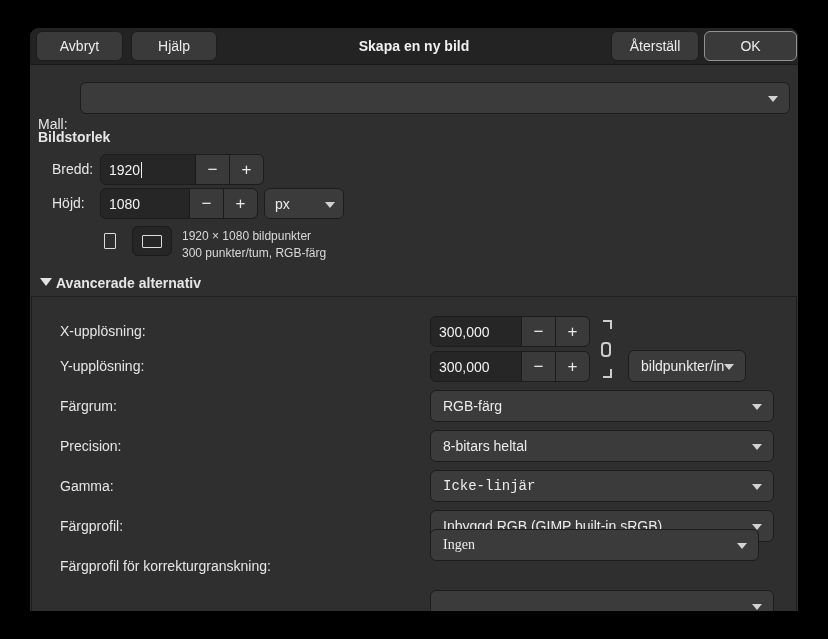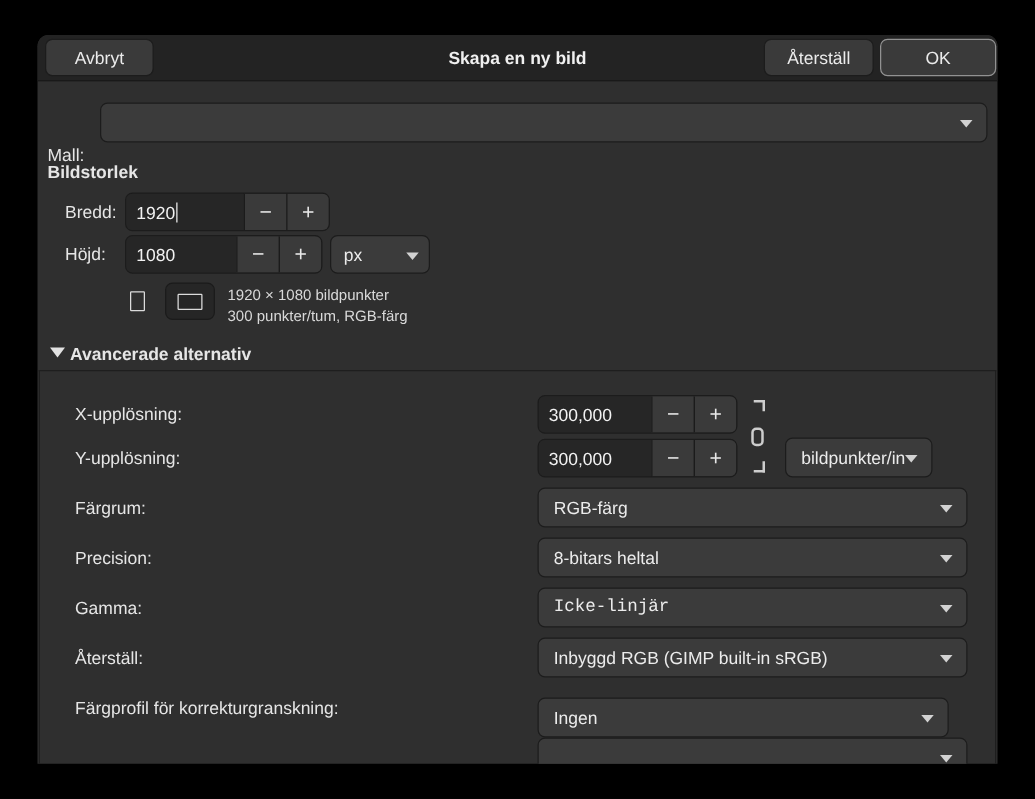--- a/index.html
+++ b/index.html
@@ -72,20 +72,21 @@
                 border-bottom:2px solid #cdcdcd; border-right:2px solid #cdcdcd; }
 </style>
 </head>
 <body>
 
 <div class="dialog">
 
   <div class="header">
     <div class="title">Skapa en ny bild</div>
     <div class="hbtn" style="left:6px; width:87px;">Avbryt</div>
+    <div class="hbtn" style="left:101px; width:86px;">Hjälp</div>
     <div class="hbtn" style="left:581px; width:88px;">Återställ</div>
     <div class="hbtn ok" style="left:674px; width:93px;">OK</div>
   </div>
 
   <div class="label" style="left:8px; top:62px;margin-top:26px;">Mall:</div>
   <div class="combo" style="left:50px; top:54px; width:710px;">
     <span class="chev"></span>
   </div>
 
   <div class="label bold" style="left:8px; top:101px;">Bildstorlek</div>
@@ -171,28 +172,28 @@
     <span>8-bitars heltal</span>
     <span class="chev"></span>
   </div>
 
   <div class="label" style="left:30px; top:450px;">Gamma:</div>
   <div class="combo" style="left:400px; top:442px; width:344px;font-family:Liberation Mono, monospace;">
     <span>Icke-linjär</span>
     <span class="chev"></span>
   </div>
 
-  <div class="label" style="left:30px; top:490px;">Återställ:</div>
+  <div class="label" style="left:30px; top:490px;">Färgprofil:</div>
   <div class="combo" style="left:400px; top:482px; width:344px;">
     <span>Inbyggd RGB (GIMP built-in sRGB)</span>
     <span class="chev"></span>
   </div>
 
   <div class="label" style="left:30px; top:530px;">Färgprofil för korrekturgranskning:</div>
-  <div class="combo" style="left:400px; top:530px; width:329px;">
+  <div class="combo" style="left:400px; top:501px; width:329px;font-family:Liberation Serif, serif;">
     <span>Ingen</span>
     <span class="chev"></span>
   </div>
 
   <div class="combo" style="left:400px; top:562px; width:344px;">
     <span class="chev"></span>
   </div>
 
 </div>
 

